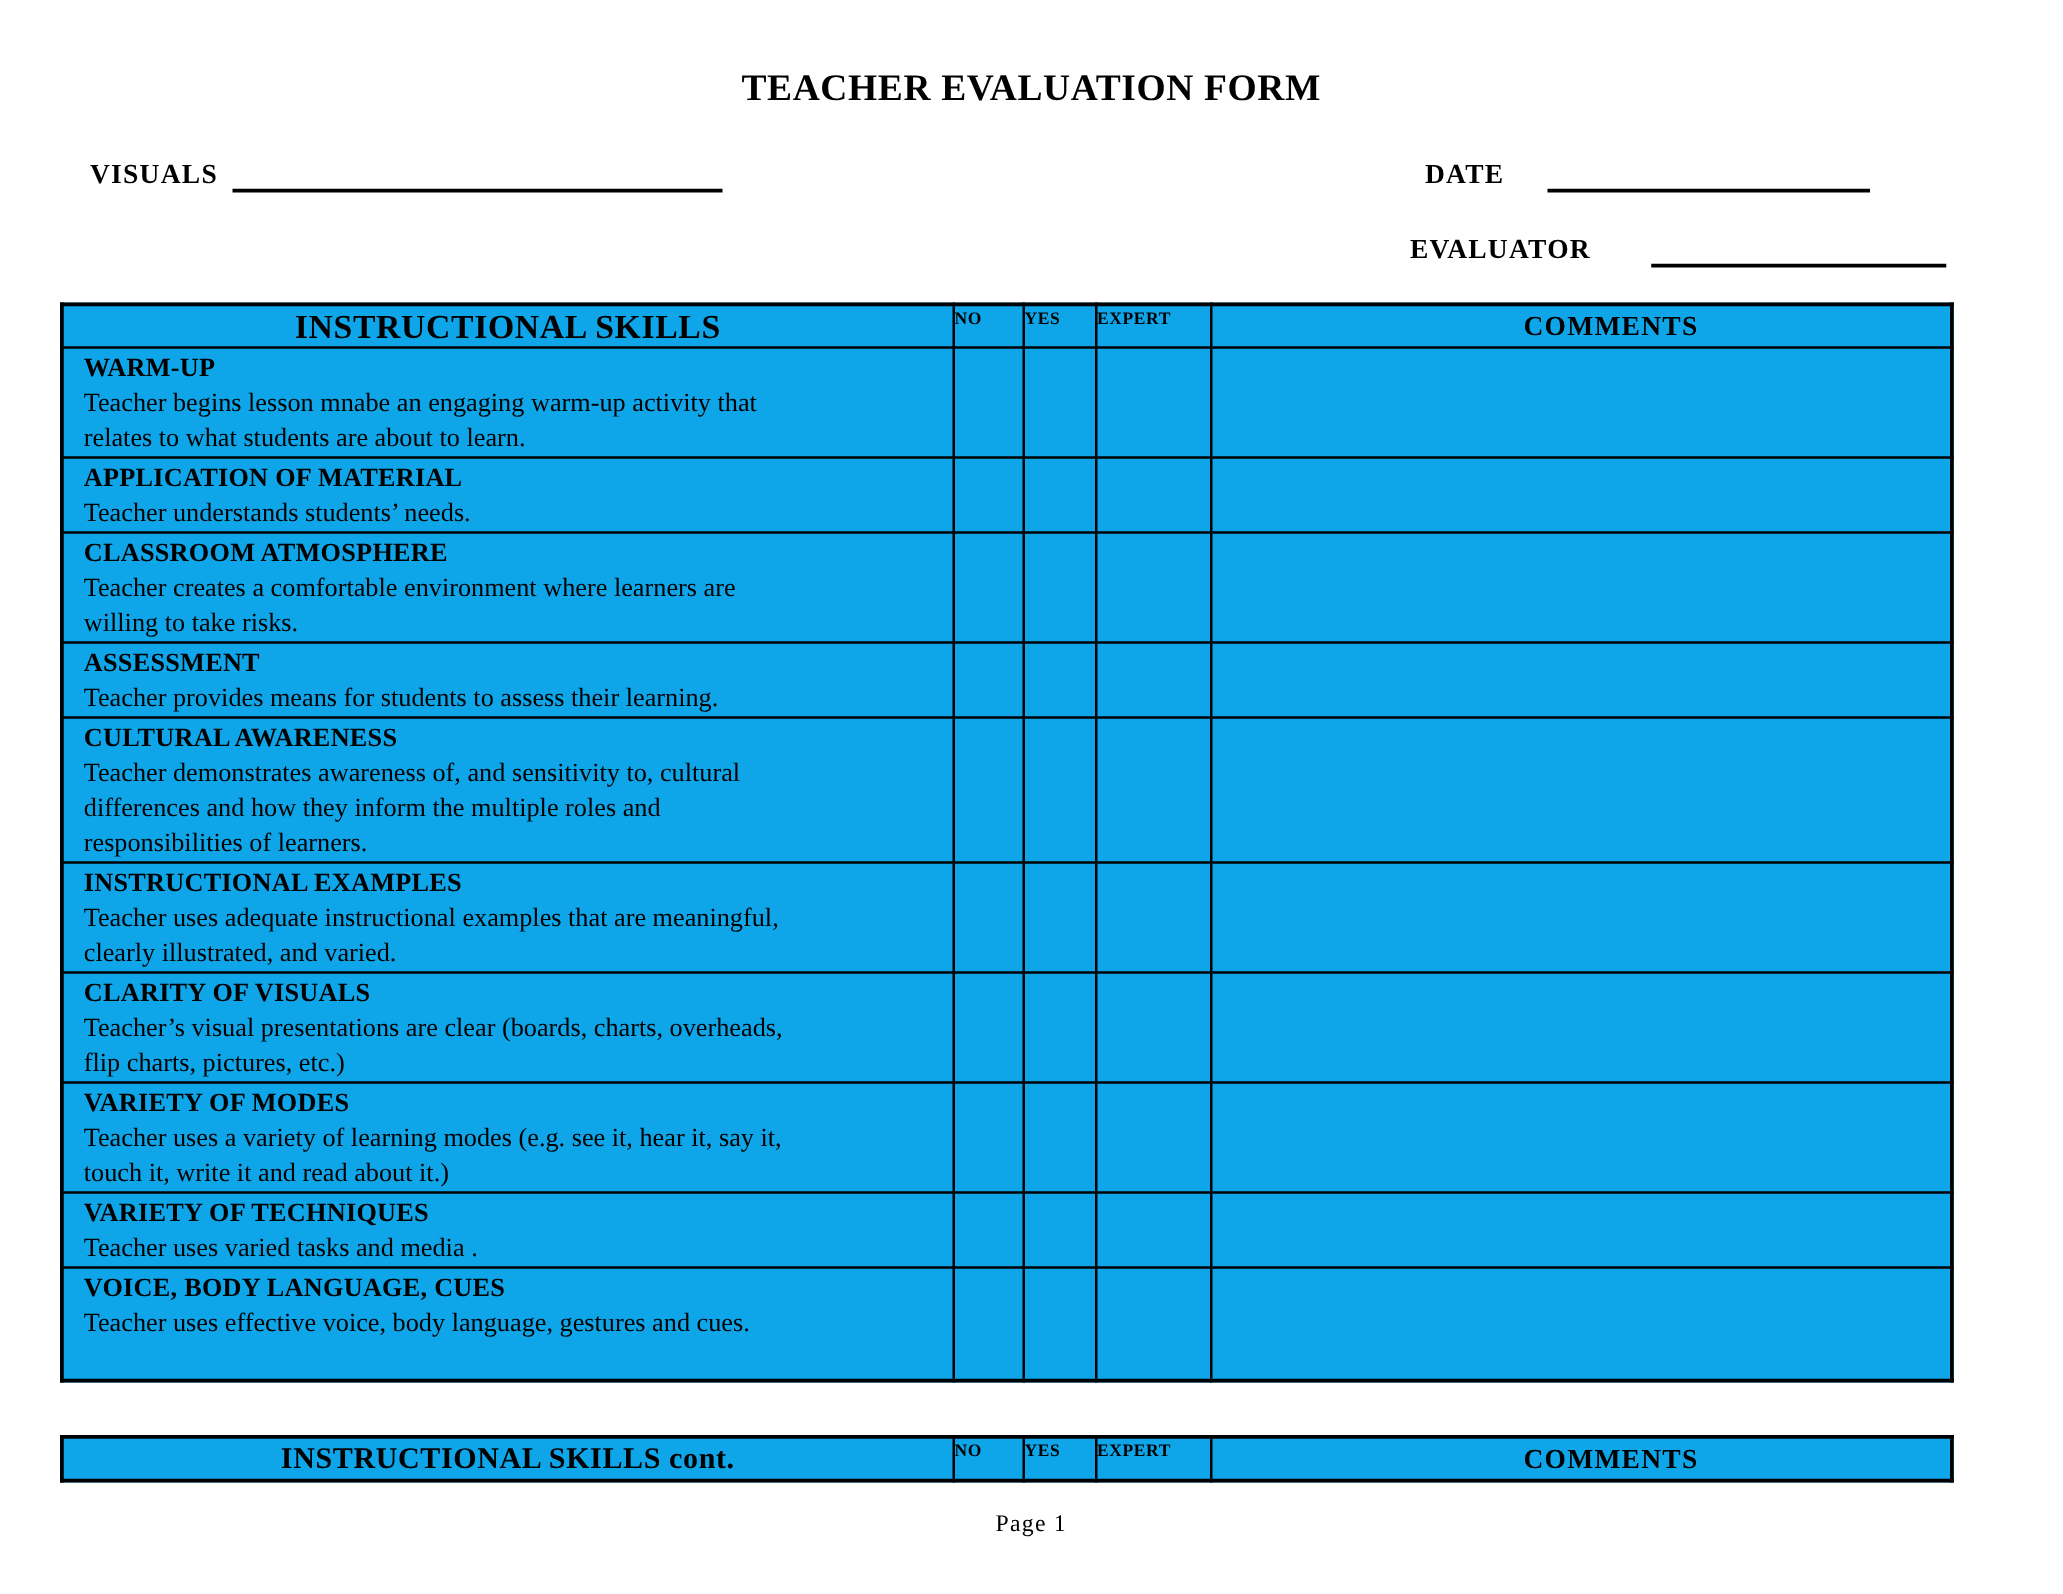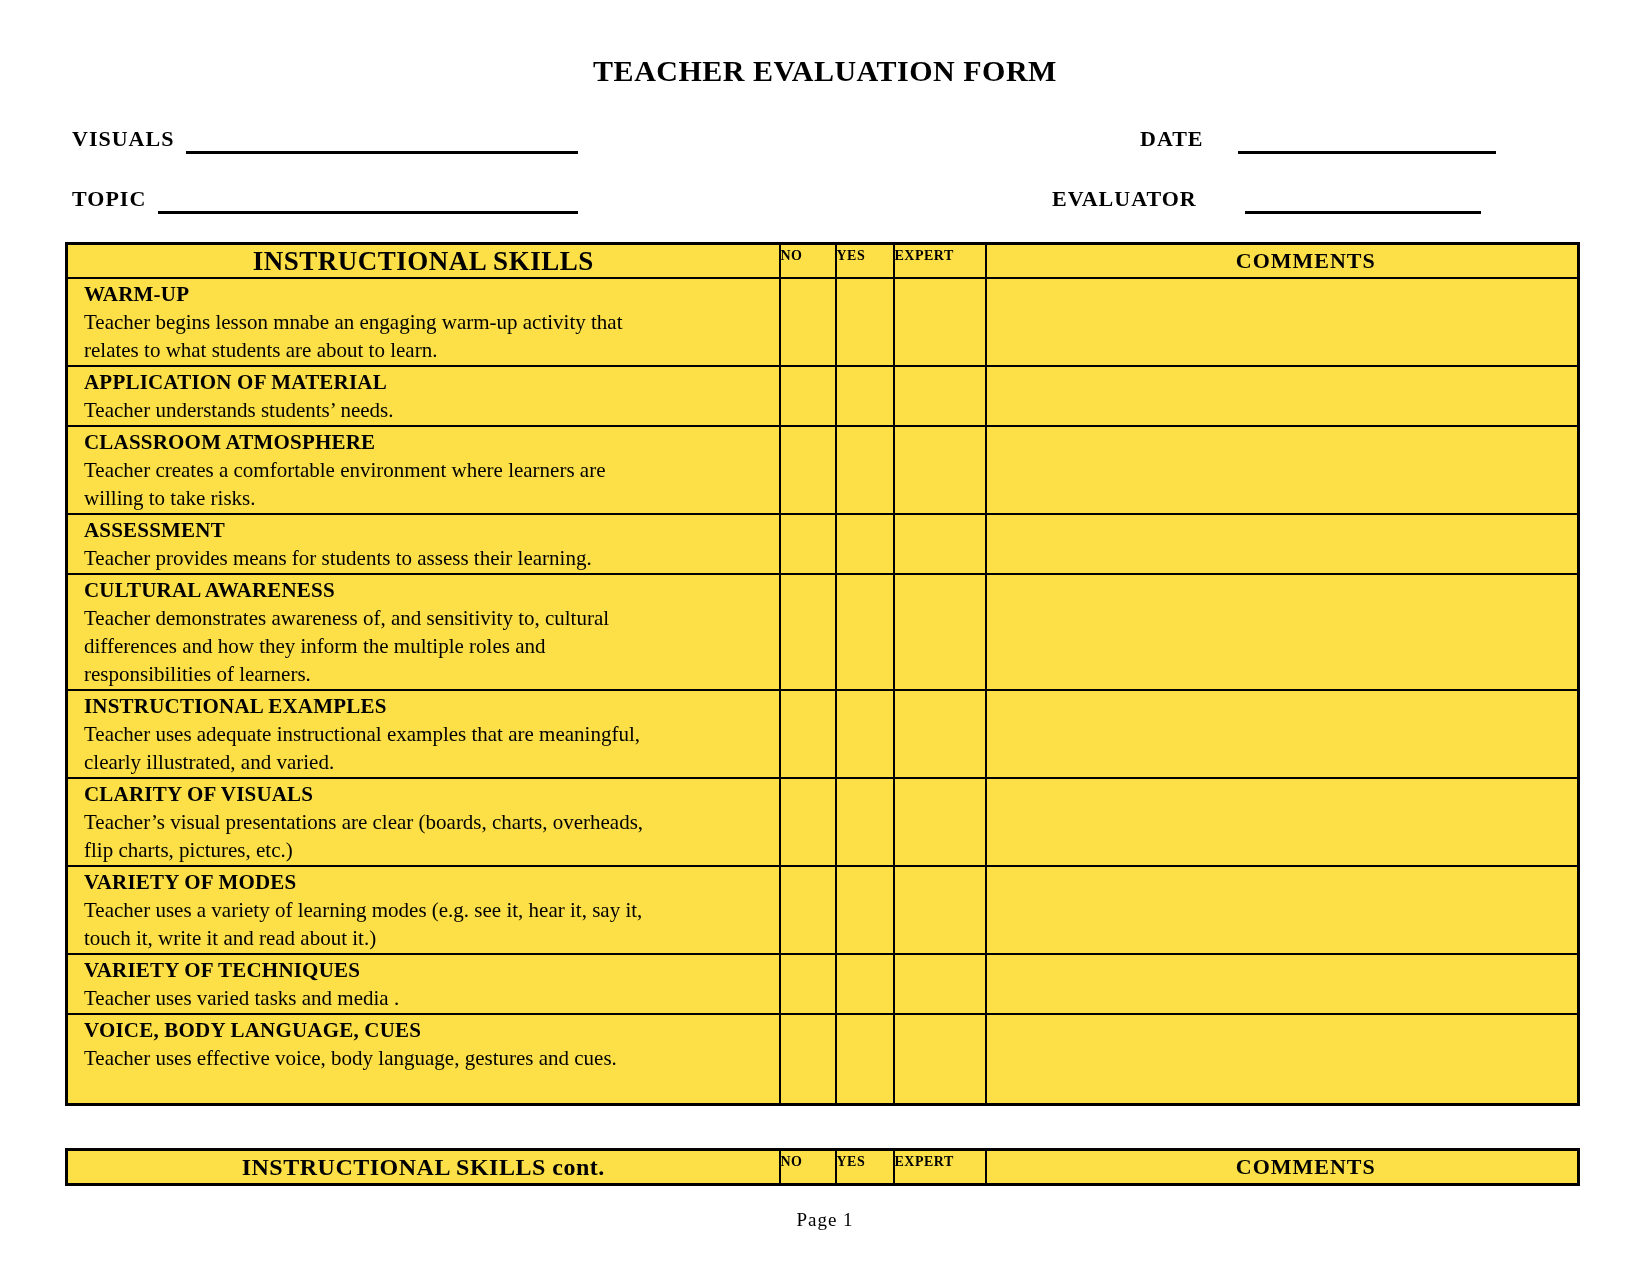--- a/index.html
+++ b/index.html
@@ -26,42 +26,42 @@
   
   .fgroup {
     position: absolute;
     display: flex;
     align-items: flex-end;
     gap: 12px;
   }
   .g-teacher   { left: 72px;   top: 122px; width: 506px; }
   .g-date      { left: 1140px; top: 122px; width: 356px; gap: 34px; }
   .g-topic     { left: 72px;   top: 182px; width: 506px; }
-  .g-evaluator { left: 1052px; top: 182px; width: 429px; gap: 48px; }
+  .g-evaluator { left: 1128px; top: 182px; width: 429px; gap: 48px; }
   .flabel {
     font-weight: bold;
     font-size: 22px;
     line-height: 30px;
     letter-spacing: 1px;
     white-space: nowrap;
   }
   .fline {
     flex: 1;
     height: 29px;
     border-bottom: 3px solid #000;
     font-size: 21px;
   }
   
   table {
     border-collapse: collapse;
     table-layout: fixed;
     position: absolute;
-    left: 65px;
+    left: 48px;
     width: 1512px;
-    background: #fde047;
+    background: #0ea5e9;
   }
   .t1 { top: 242px; }
   .t2 { top: 1148px; }
   th, td {
     border: 2px solid #000;
     padding: 0;
     vertical-align: top;
   }
   table { border: 3px solid #000; }
   th.skills-h {
@@ -132,24 +132,20 @@
 <div class="page">
 
   <h1 class="doc-title">TEACHER EVALUATION FORM</h1>
 
   <div class="fgroup g-teacher">
     <span class="flabel">VISUALS</span>
     <span class="fline"></span>
   </div>
   <div class="fgroup g-date">
     <span class="flabel">DATE</span>
-    <span class="fline"></span>
-  </div>
-  <div class="fgroup g-topic">
-    <span class="flabel">TOPIC</span>
     <span class="fline"></span>
   </div>
   <div class="fgroup g-evaluator">
     <span class="flabel">EVALUATOR</span>
     <span class="fline"></span>
   </div>
 
   <table class="t1">
     <colgroup>
       <col style="width:713px">

